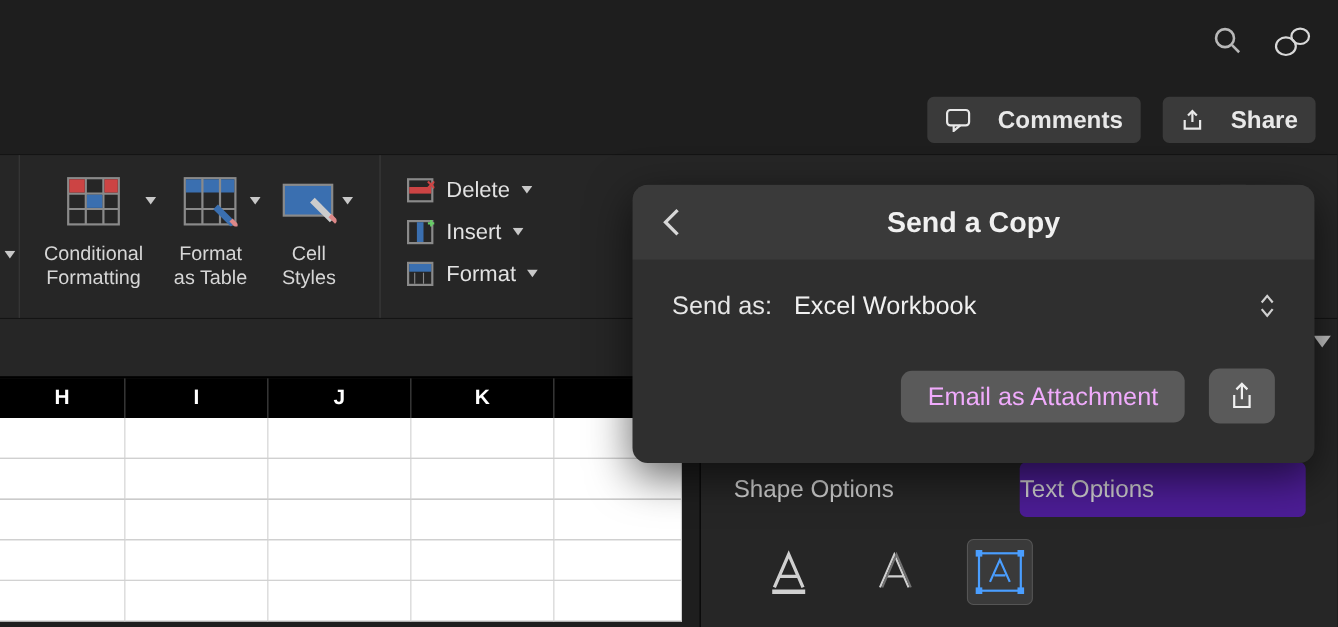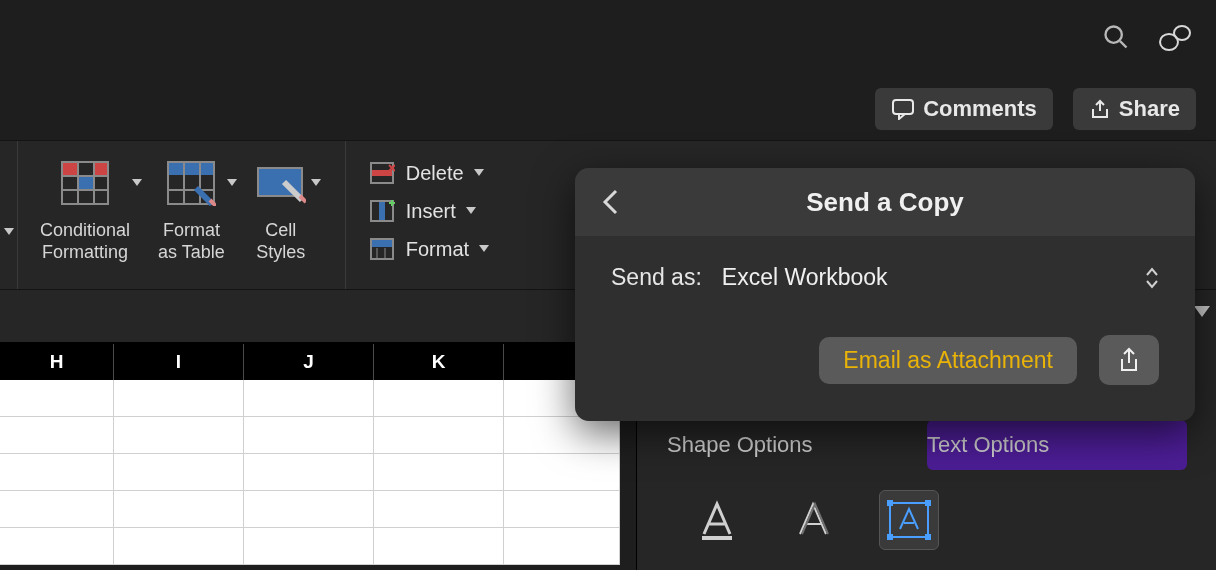--- a/index.html
+++ b/index.html
@@ -31,21 +31,21 @@
   .action-bar {
     position: absolute;
     top: 88px;
     right: 20px;
     display: flex;
     gap: 20px;
   }
   .action-btn {
     display: flex;
     align-items: center;
-    gap: 8px;
+    gap: 24px;
     background: #3a3a3a;
     border-radius: 6px;
     padding: 8px 16px;
     font-size: 22px;
     font-weight: 600;
     color: #e8e8e8;
   }
   .action-btn.share { background: #3a3a3a; }
 
   
@@ -219,21 +219,21 @@
     flex:1; display:flex; align-items:center; justify-content:space-between;
     color:#f0f0f0;
   }
   .action-row {
     display:flex; gap:22px; margin-top:44px; justify-content:flex-end; align-items:center;
   }
   .pill-btn {
     background:#5a5a5a;
     border-radius:10px;
     padding:10px 24px;
-    font-size:23px; color:#eab308;
+    font-size:23px; color:#f0abfc;
   }
   .square-btn {
     width:60px; height:50px;
     background:#5a5a5a; border-radius:10px;
     display:flex; align-items:center; justify-content:center;
   }
 
 </style>
 </head>
 <body>

